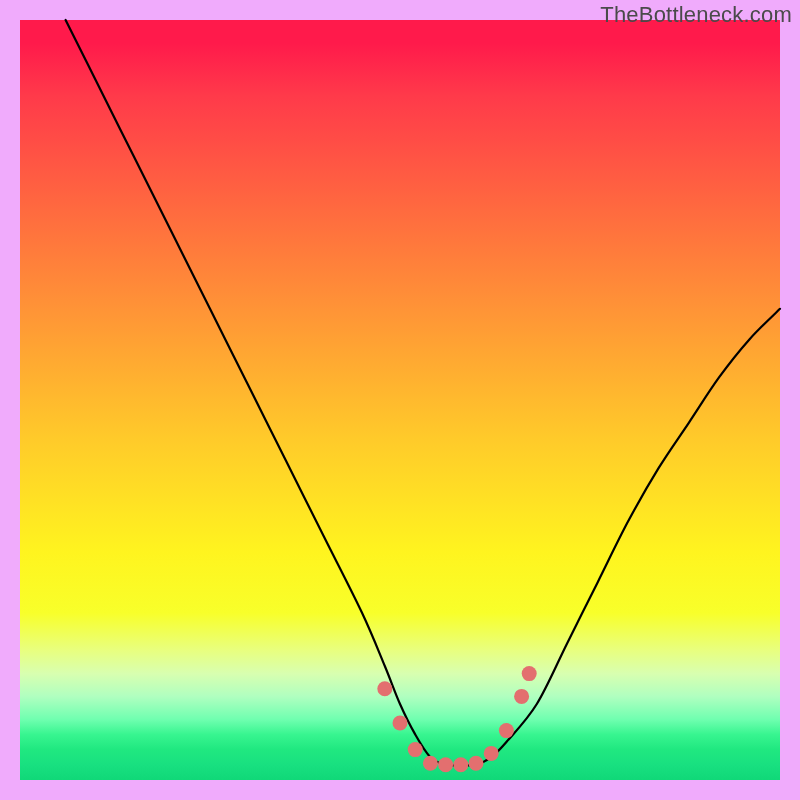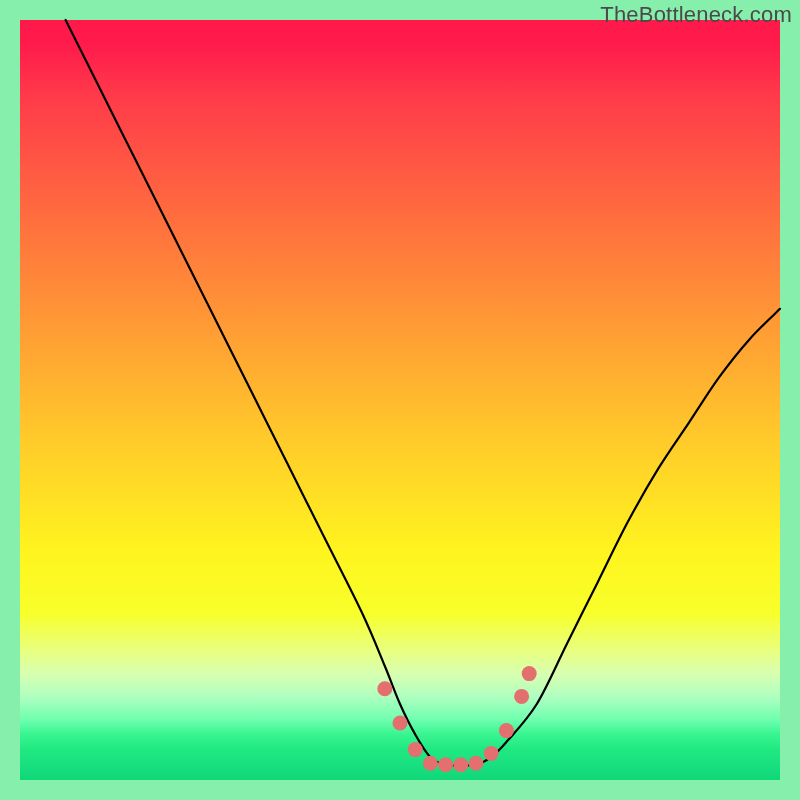--- a/index.html
+++ b/index.html
@@ -10,21 +10,21 @@
     background: #000;
     overflow: hidden;
     font-family: Arial, Helvetica, sans-serif;
   }
   .frame {
     position: absolute;
     left: 0;
     top: 0;
     width: 800px;
     height: 800px;
-    background: #86efac;
+    background: #f0abfc;
   }
   .plot {
     position: absolute;
     left: 20px;
     top: 20px;
     width: 760px;
     height: 760px;
     background: linear-gradient(to bottom,
       #ff1a4b 0%,
       #ff1a4b 3%,

